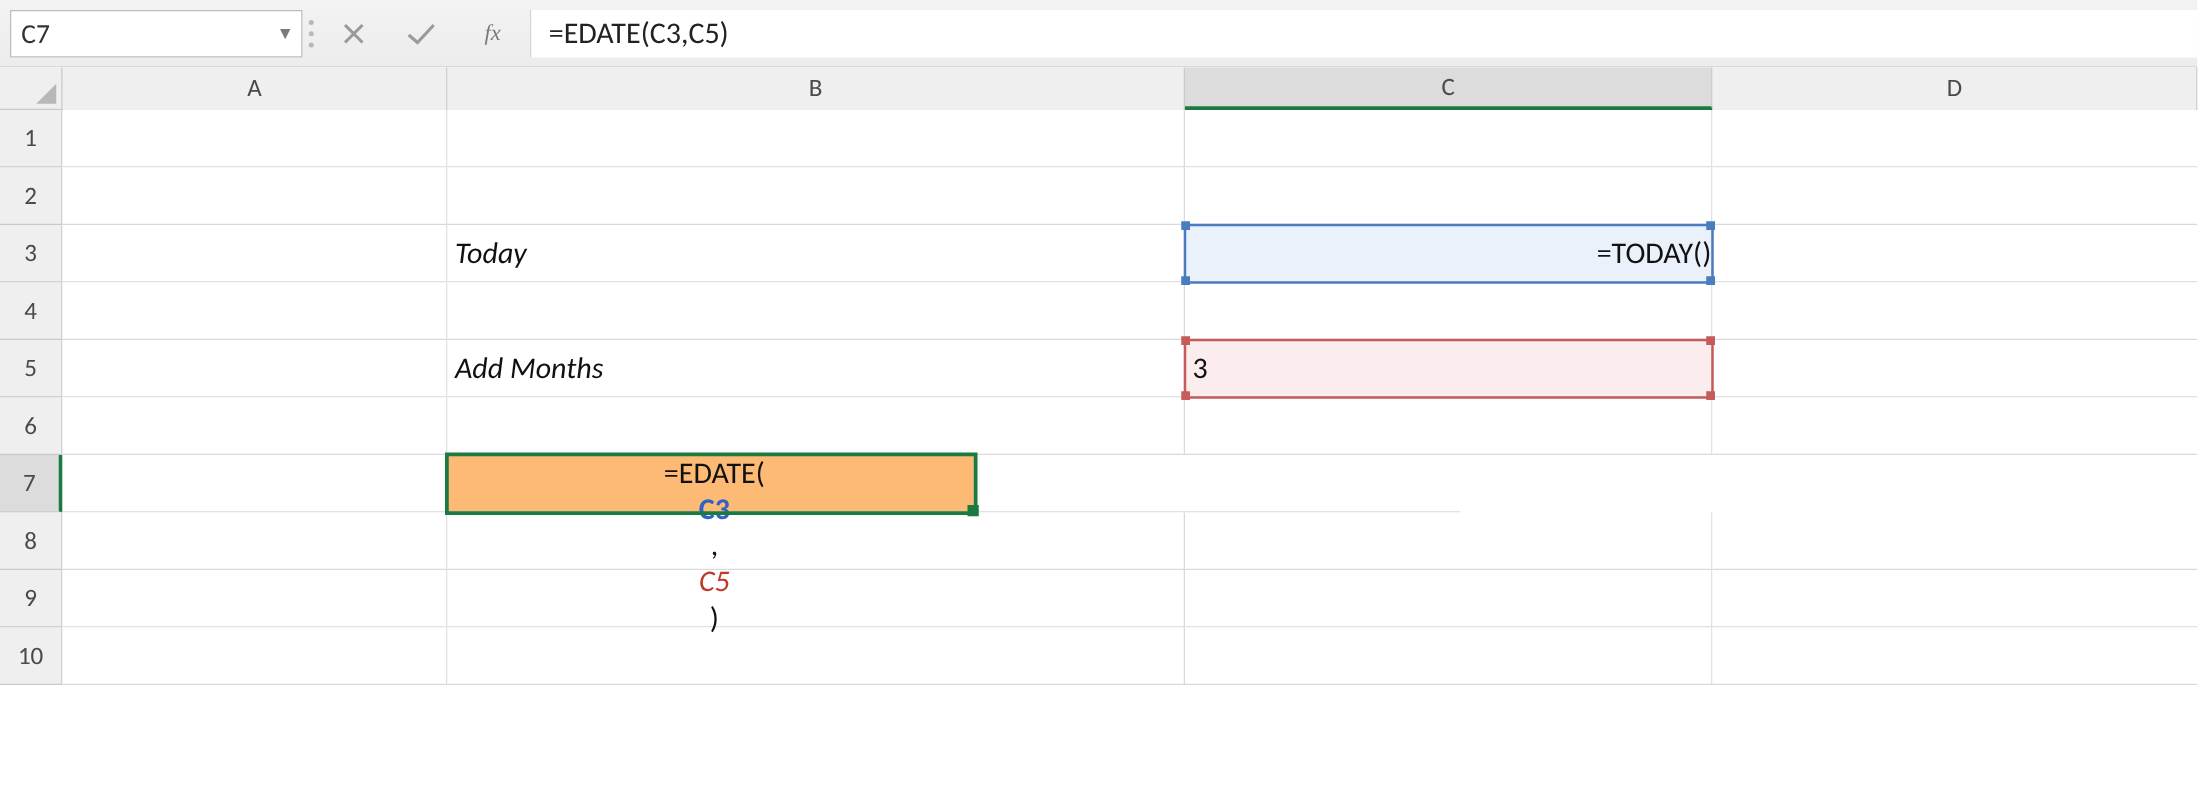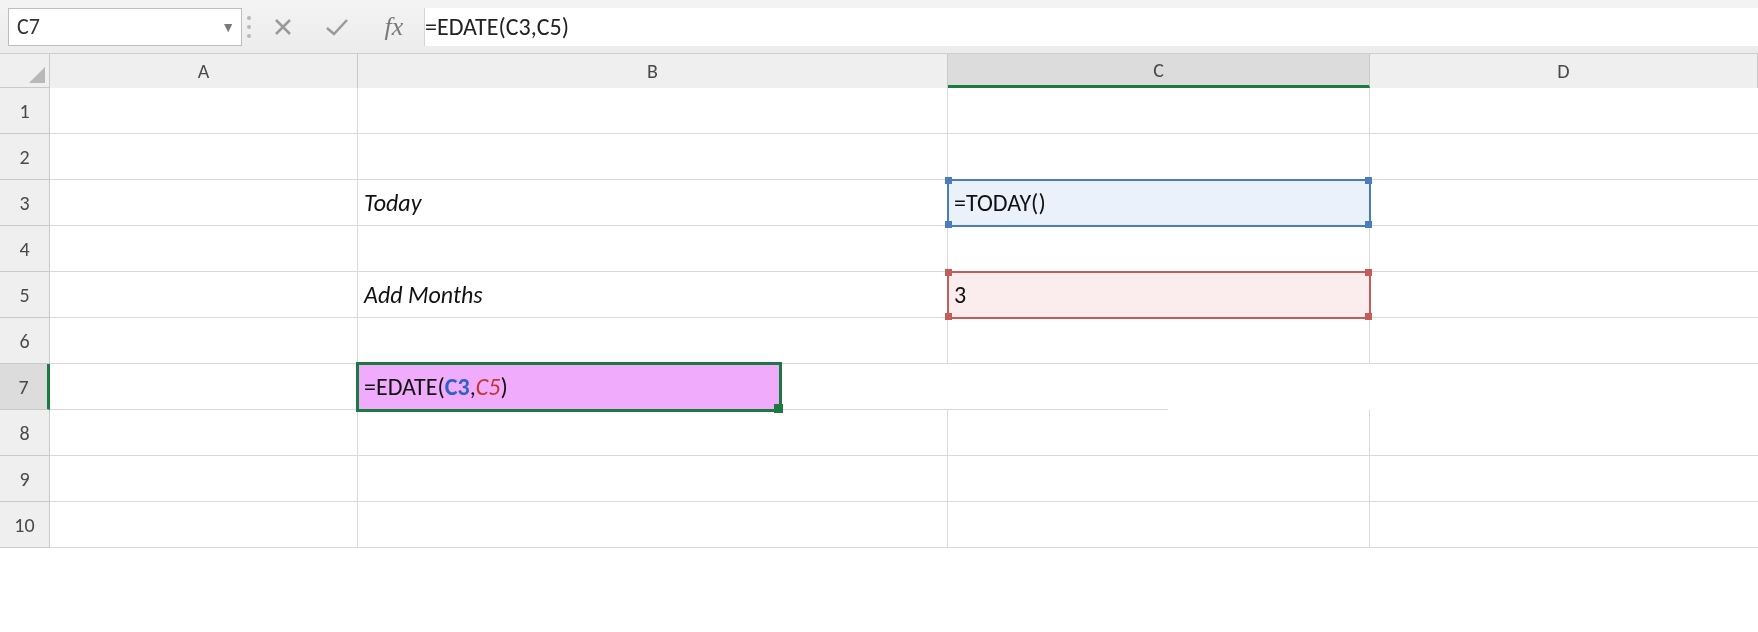--- a/index.html
+++ b/index.html
@@ -59,31 +59,32 @@
     height: 38px;
     display: flex;
     align-items: center;
     justify-content: center;
     color: #9a9a9a;
   }
   .fb-btn svg { stroke: #9a9a9a; stroke-width:2.5; fill:none; }
   .fx-label {
     font-style: italic;
     font-family: "Times New Roman", serif;
-    font-size: 26px;
+    font-size: 18px;
     color: #7a7a7a;
     width: 60px;
     text-align:center;
   }
   .formula-input {
     flex: 1;
     height: 38px;
     background: #ffffff;
     display: flex;
     align-items: center;
+    padding-left: 14px;
     font-size: 24px;
     color: #222;
     border-left: 1px solid #d5d5d5;
   }
 
   
   .sheet {
     position: relative;
     width: 100%;
     height: calc(100% - 54px);
@@ -168,20 +169,21 @@
   .cB { width:590px;font-style:italic; }
   .cC { width:422px; }
   .cD { width:388px; border-right:none; }
 
   
   .ref-blue {
     background:#eaf1fb;
     outline:2px solid #4a7cc0;
     outline-offset:-1px;
     z-index:2;
+    justify-content:flex-end;
   }
   .ref-red {
     background:#fbeded;
     outline:2px solid #c65b5b;
     outline-offset:-1px;
     z-index:2;
   }
   .ref-handle{
     position:absolute;width:7px;height:7px;
   }
@@ -191,22 +193,23 @@
   .ref-blue .h4{background:#4a7cc0;bottom:-3px;right:-3px;}
   .ref-red .h1{background:#c65b5b;top:-3px;left:-3px;}
   .ref-red .h2{background:#c65b5b;top:-3px;right:-3px;}
   .ref-red .h3{background:#c65b5b;bottom:-3px;left:-3px;}
   .ref-red .h4{background:#c65b5b;bottom:-3px;right:-3px;}
 
   
   .active-cell {
     outline:3px solid #1b7a3f;
     outline-offset:-1px;
-    background:#f0abfc;
+    background:#fdba74;
     z-index:3;
+    flex-direction:column;
   }
   .active-cell .fillh{
     position:absolute;
     right:-4px;bottom:-4px;
     width:9px;height:9px;
     background:#1b7a3f;
   }
   .fn-black{color:#111;}
   .fn-blue{color:#2e62c9;font-weight:bold;}
   .fn-red{color:#c0392b;font-style:italic;}

